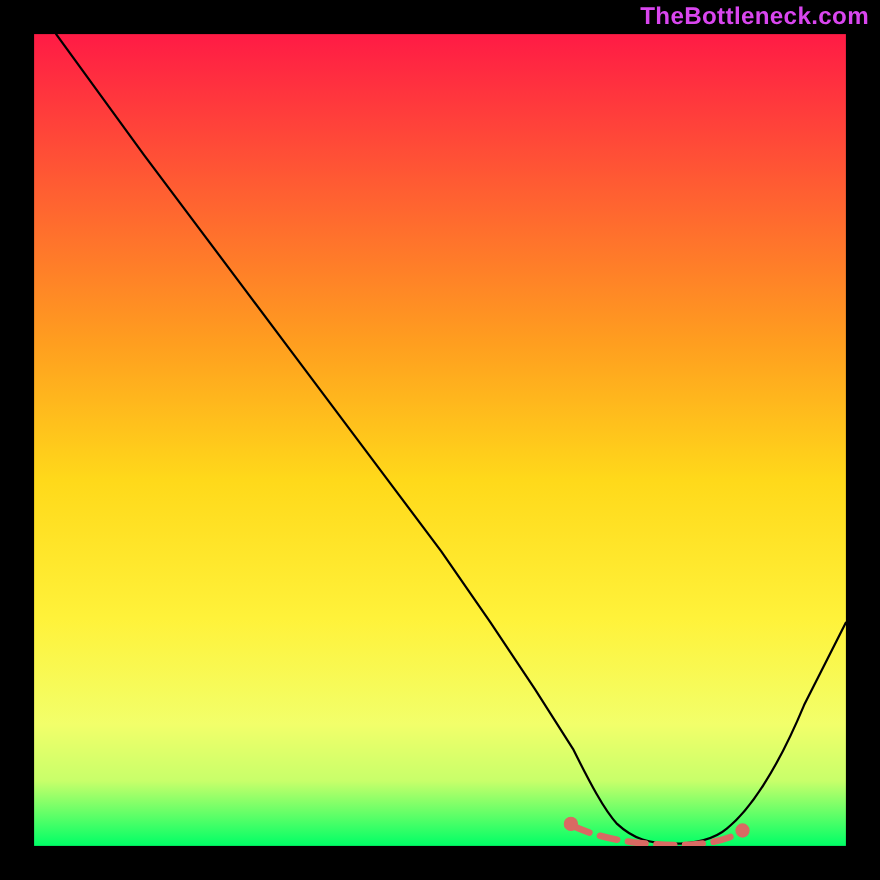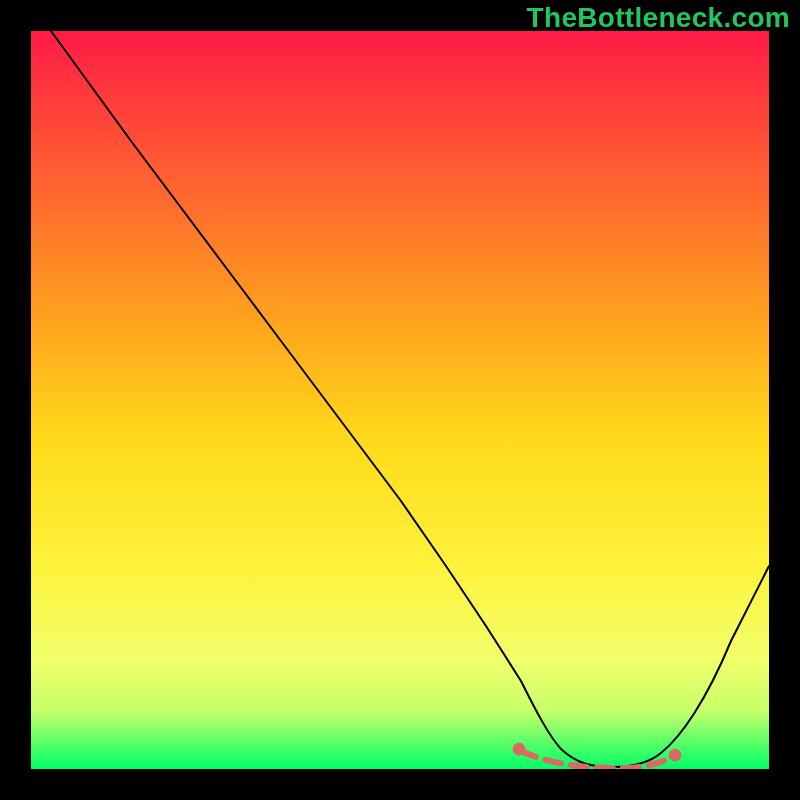--- a/index.html
+++ b/index.html
@@ -14,22 +14,22 @@
   .outer {
     position: relative;
     width: 800px;
     height: 800px;
     background: #000;
   }
   .watermark {
     position: absolute;
     top: 2px;
     right: 10px;
-    color: #22c55e;
-    font-size: 28px;
+    color: #d946ef;
+    font-size: 22px;
     font-weight: 600;
     letter-spacing: 0.3px;
     z-index: 10;
   }
   .plot {
     position: absolute;
     left: 31px;
     top: 31px;
     width: 738px;
     height: 738px;

